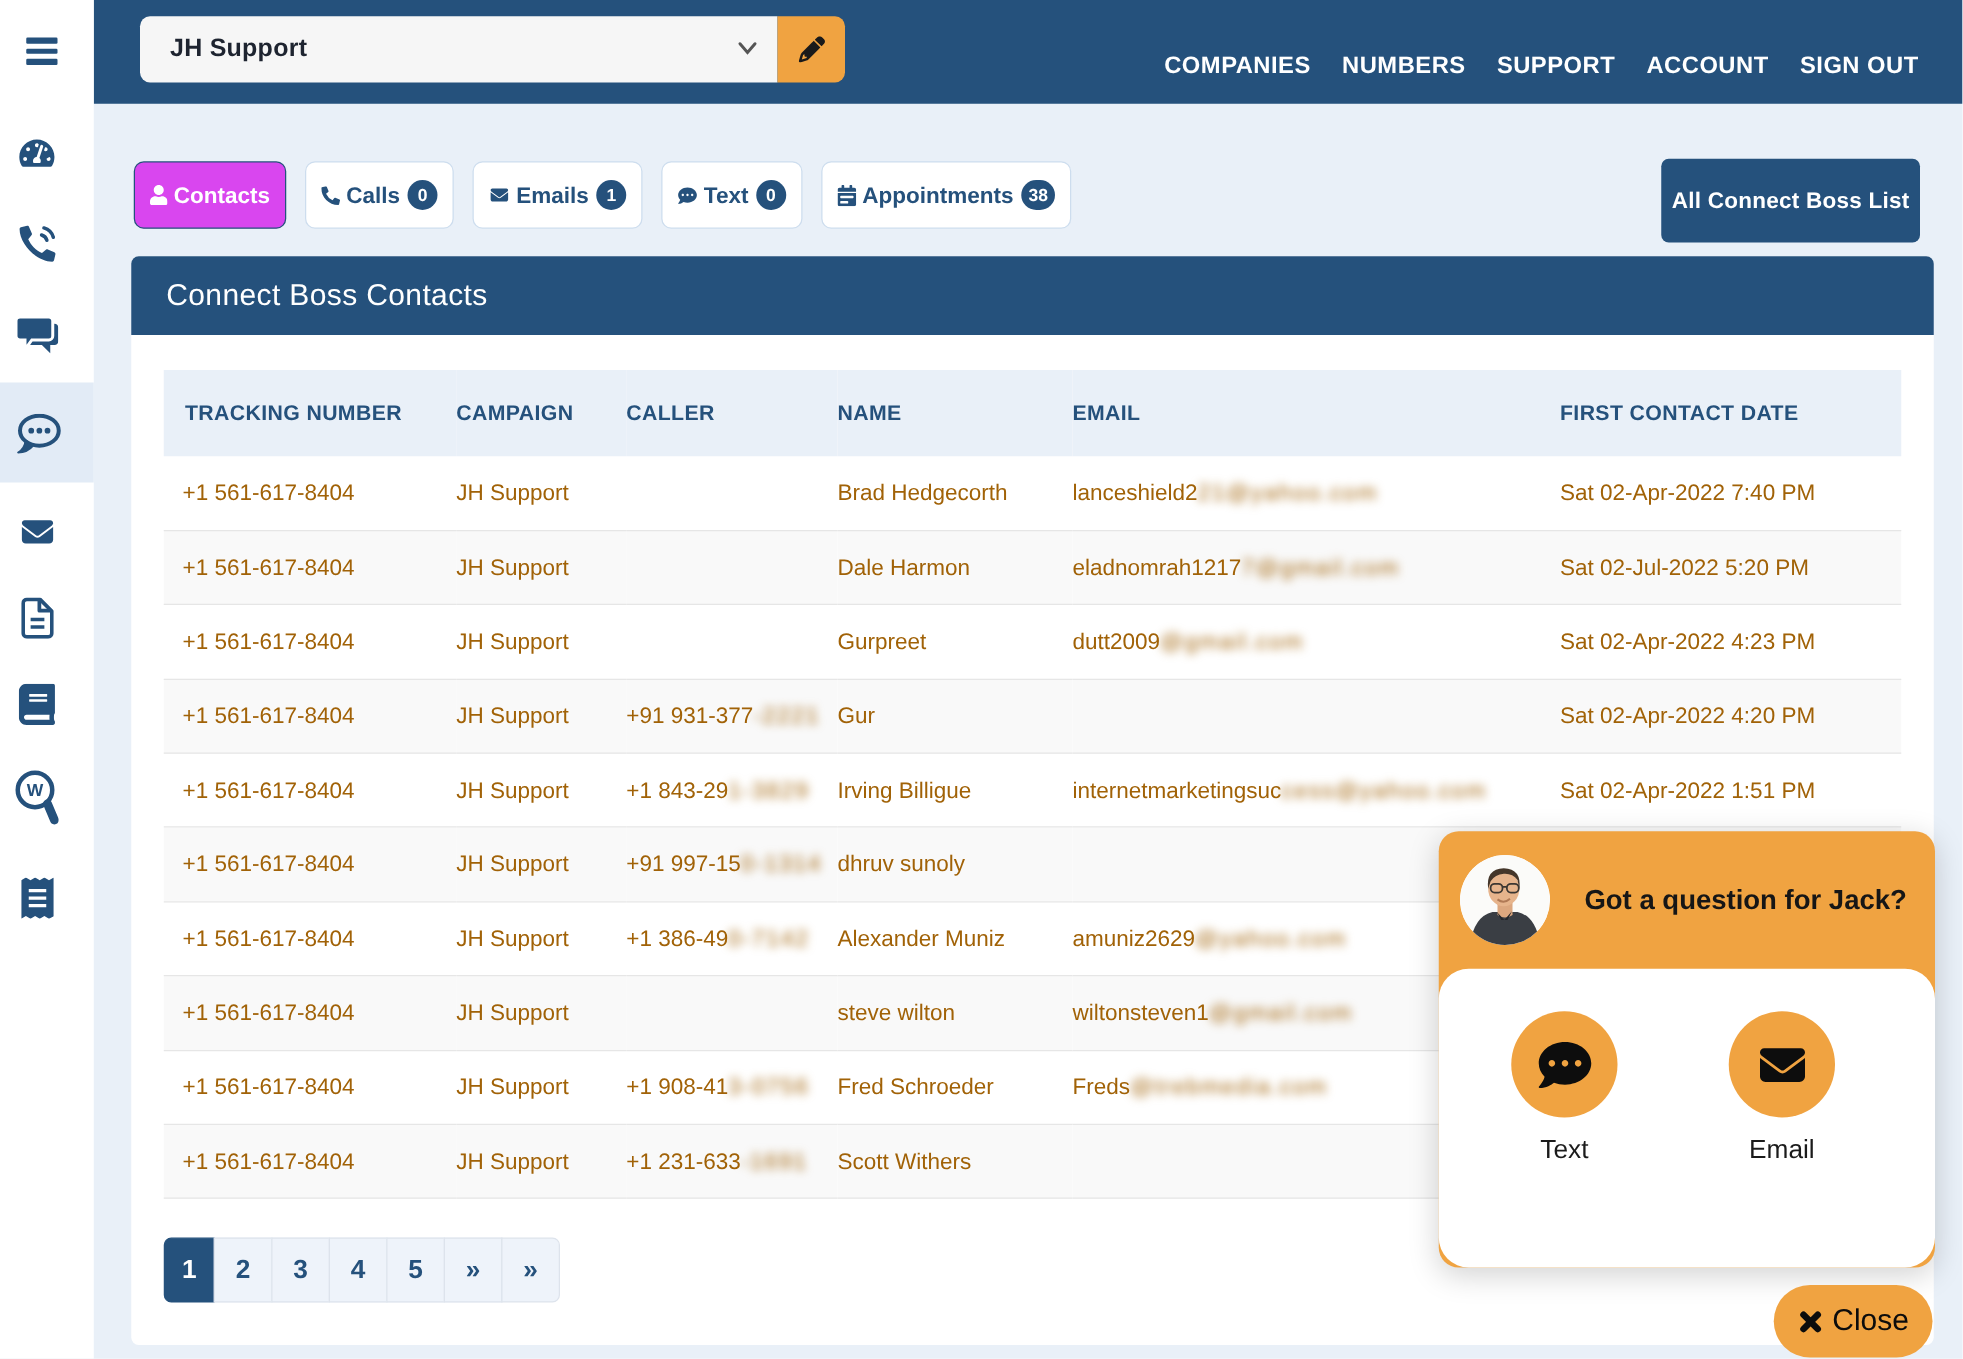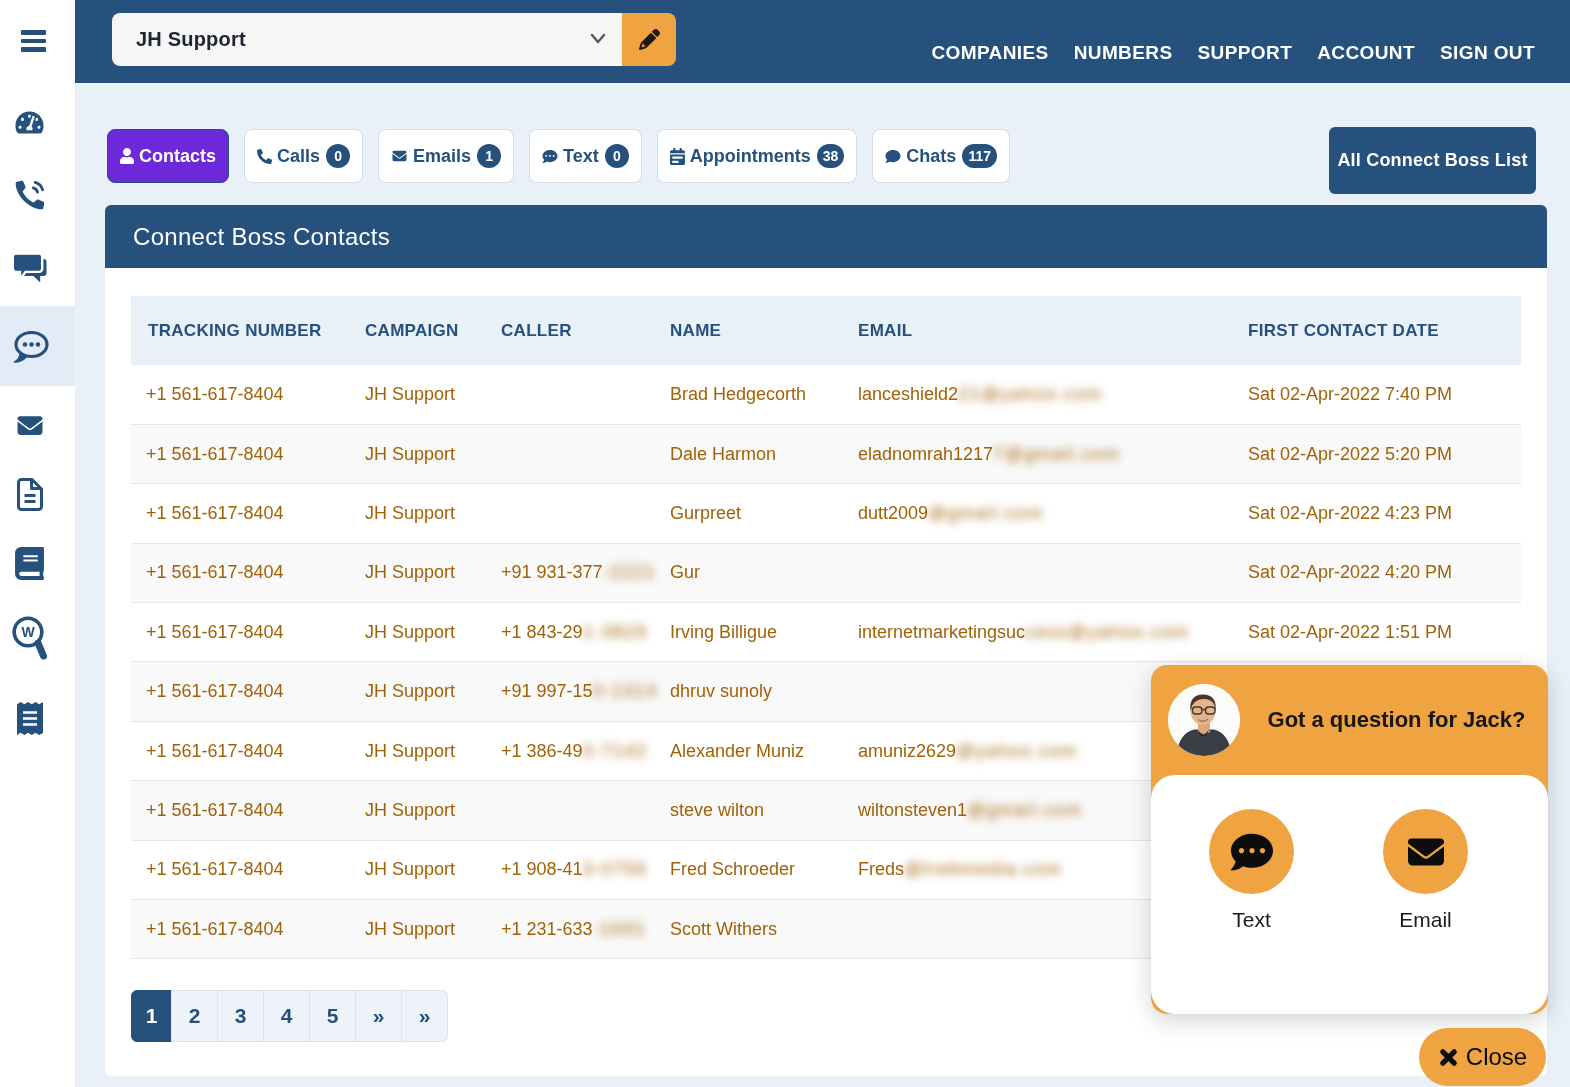--- a/index.html
+++ b/index.html
@@ -14,21 +14,21 @@
   
   .dd { position:absolute; left:37px; top:13px; width:510px; height:53px; background:#f6f6f6; border-radius:8px 0 0 8px; display:flex; align-items:center; }
   .dd span { font-size:20px; font-weight:bold; color:#1e2430; margin-left:24px; letter-spacing:0.2px; }
   .dd .caret { position:absolute; right:16px; top:20px; }
   .pencilbtn { position:absolute; left:547px; top:13px; width:54px; height:53px; background:#f0a341; border-radius:0 8px 8px 0; display:flex; align-items:center; justify-content:center; }
   .navlinks { position:absolute; right:35px; top:0; height:106px; display:flex; align-items:center; gap:25px; }
   .navlinks a { color:#fff; font-size:19px; font-weight:bold; letter-spacing:0.4px; text-decoration:none; }
   
   .tabs { position:absolute; left:107px; top:129px; display:flex; gap:15px; }
   .tab { height:54px; border-radius:8px; background:#fff; border:1px solid #cdddee; display:flex; align-items:center; padding:0 12px; gap:5px; color:#25517c; font-size:18px; white-space:nowrap; font-weight:bold; }
-  .tab.active { background:#6d28d9; color:#fff; border-color:#25517c;align-items:center; }
+  .tab.active { background:#d946ef; color:#fff; border-color:#25517c;align-items:center; }
   .badge { background:#25517c; color:#fff; border-radius:12px; min-width:24px; height:24px; display:flex; align-items:center; justify-content:center; font-size:14px; font-weight:bold; padding:0 6px; margin-left:1px; }
   .allbtn { position:absolute; left:1329px; top:127px; width:207px; height:67px; background:#25517c; border-radius:6px; color:#fff; font-size:18px; white-space:nowrap; font-weight:bold; display:flex; align-items:center; justify-content:center; letter-spacing:0.2px; }
   
   .card { position:absolute; left:105px; top:205px; width:1442px; height:871px; background:#fff; border-radius:6px; }
   .cardhead { height:63px; background:#25517c; border-radius:6px 6px 0 0; display:flex; align-items:center; }
   .cardhead span { color:#fff; font-size:24px; margin-left:28px; letter-spacing:0.3px; }
   table.ct { position:absolute; left:26px; top:91px; width:1390px; border-collapse:collapse; }
   table.ct th { background:#e9f0f8; color:#25517c; font-size:17px; font-weight:bold; text-align:left; height:69px; padding:0; letter-spacing:0.3px; }
   table.ct td { font-size:18px; color:#a16207; height:59.4px; padding:0; border-top:1px solid #e6e6e6; }
   table.ct tr.alt td { background:#f9f9f9; }
@@ -152,23 +152,20 @@
       </svg>Calls<span class="badge">0</span></div>
   <div class="tab"><svg width="17" height="14" viewBox="0 0 512 512">
         <path fill="#25517c" d="M464 64C490.5 64 512 85.5 512 112C512 127.1 504.9 141.3 492.8 150.4L275.2 313.6C263.8 322.1 248.2 322.1 236.8 313.6L19.2 150.4C7.113 141.3 0 127.1 0 112C0 85.5 21.49 64 48 64H464zM217.6 339.2C240.4 356.3 271.6 356.3 294.4 339.2L512 176V384C512 419.3 483.3 448 448 448H64C28.65 448 0 419.3 0 384V176L217.6 339.2z"></path>
       </svg>Emails<span class="badge">1</span></div>
   <div class="tab"><svg width="16" height="15" viewBox="0 0 512 512">
         <path fill="#25517c" d="M256 32C114.6 32 0 125.1 0 240c0 49.6 21.4 95 57 130.7C44.5 421.1 2.7 466 2.2 466.5c-2.2 2.3-2.8 5.7-1.5 8.7S4.8 480 8 480c66.3 0 116-31.8 140.6-51.4 32.7 12.3 69 19.4 107.4 19.4 141.4 0 256-93.1 256-208S397.4 32 256 32zM128 272c-17.7 0-32-14.3-32-32s14.3-32 32-32 32 14.3 32 32-14.3 32-32 32zm128 0c-17.7 0-32-14.3-32-32s14.3-32 32-32 32 14.3 32 32-14.3 32-32 32zm128 0c-17.7 0-32-14.3-32-32s14.3-32 32-32 32 14.3 32 32-14.3 32-32 32z"></path>
       </svg>Text<span class="badge">0</span></div>
   <div class="tab"><svg width="15" height="17" viewBox="0 0 448 512">
         <path fill="#25517c" d="M0 464c0 26.5 21.5 48 48 48h352c26.5 0 48-21.5 48-48V192H0v272zm64-192c0-8.8 7.2-16 16-16h288c8.8 0 16 7.2 16 16v32c0 8.8-7.2 16-16 16H80c-8.8 0-16-7.2-16-16v-32zm0 128c0-8.8 7.2-16 16-16h160c8.8 0 16 7.2 16 16v32c0 8.8-7.2 16-16 16H80c-8.8 0-16-7.2-16-16v-32zM400 64h-48V16c0-8.8-7.2-16-16-16h-32c-8.8 0-16 7.2-16 16v48H160V16c0-8.8-7.2-16-16-16h-32c-8.8 0-16 7.2-16 16v48H48C21.5 64 0 85.5 0 112v48h448v-48c0-26.5-21.5-48-48-48z"></path>
       </svg>Appointments<span class="badge">38</span></div>
-  <div class="tab"><svg width="16" height="15" viewBox="0 0 512 512">
-        <path fill="#25517c" d="M256 32C114.6 32 0 125.1 0 240c0 49.6 21.4 95 57 130.7C44.5 421.1 2.7 466 2.2 466.5c-2.2 2.3-2.8 5.7-1.5 8.7S4.8 480 8 480c66.3 0 116-31.8 140.6-51.4 32.7 12.3 69 19.4 107.4 19.4 141.4 0 256-93.1 256-208S397.4 32 256 32z"></path>
-      </svg>Chats<span class="badge">117</span></div>
 </div>
 <div class="allbtn">All Connect Boss List</div>
 
 <div class="card">
   <div class="cardhead">
       <span>Connect Boss Contacts</span>
     </div>
   <table class="ct">
     <colgroup>
         <col style="width:234px">
@@ -196,21 +193,21 @@
           <td>Brad Hedgecorth</td>
           <td>lanceshield2<span class="blur">21@yahoo.com</span></td>
           <td>Sat 02-Apr-2022 7:40 PM</td>
         </tr>
       <tr class="alt">
           <td style="padding-left:15px">+1 561-617-8404</td>
           <td>JH Support</td>
           <td></td>
           <td>Dale Harmon</td>
           <td>eladnomrah1217<span class="blur">7@gmail.com</span></td>
-          <td>Sat 02-Apr-2022 5:20 PM</td>
+          <td>Sat 02-Jul-2022 5:20 PM</td>
         </tr>
       <tr>
           <td style="padding-left:15px">+1 561-617-8404</td>
           <td>JH Support</td>
           <td></td>
           <td>Gurpreet</td>
           <td>dutt2009<span class="blur">@gmail.com</span></td>
           <td>Sat 02-Apr-2022 4:23 PM</td>
         </tr>
       <tr class="alt">

